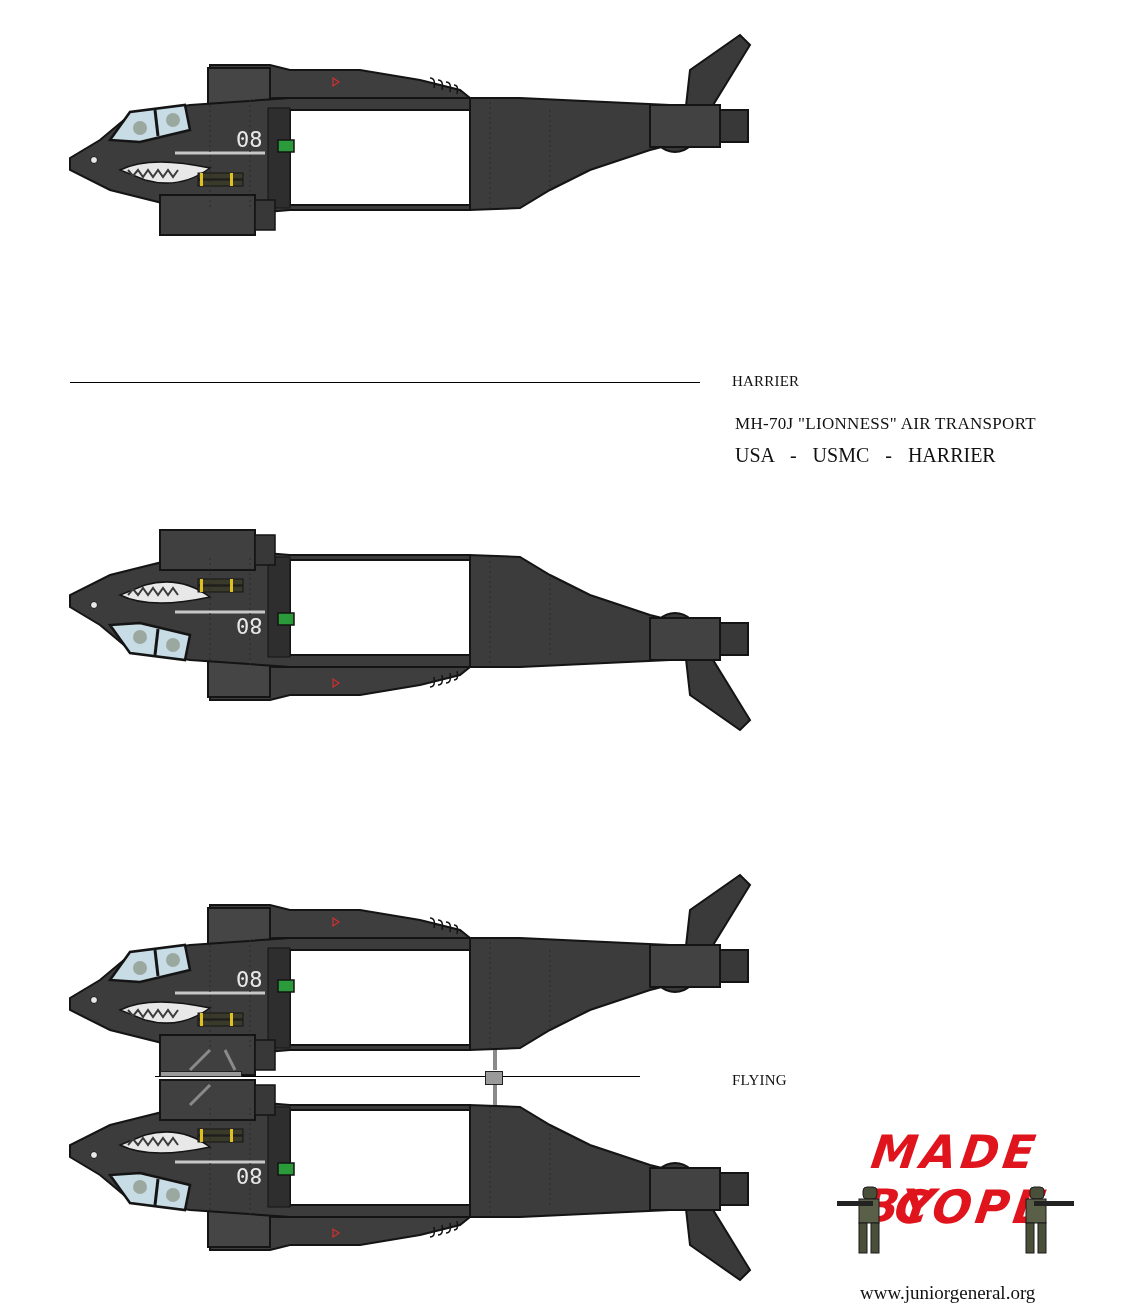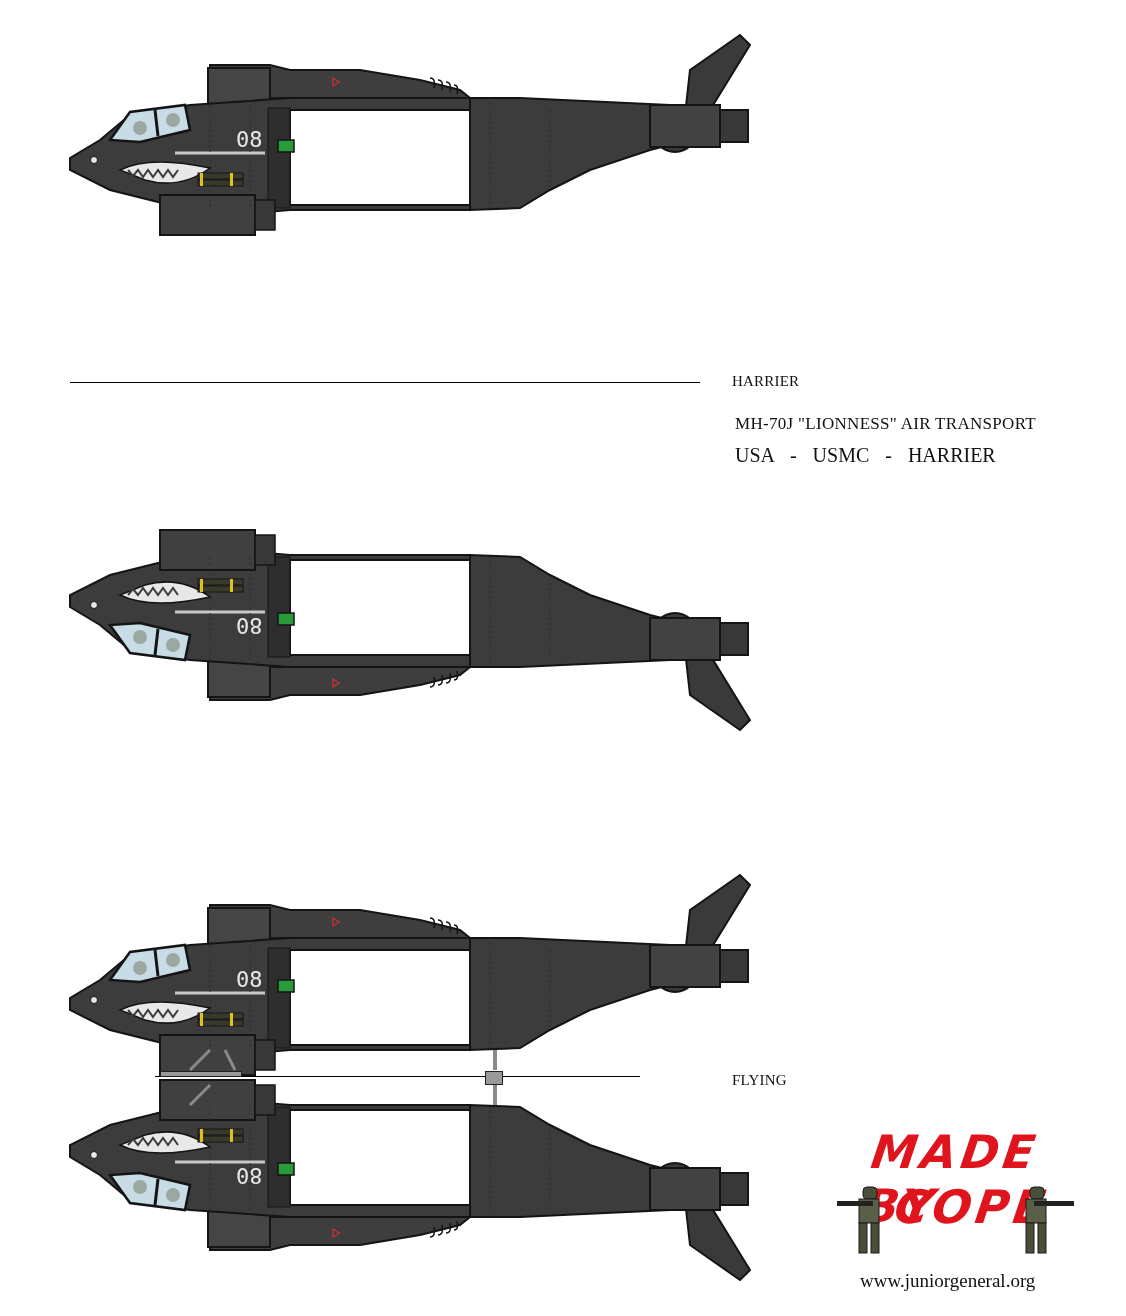--- a/index.html
+++ b/index.html
@@ -3,21 +3,21 @@
   <meta charset="utf-8">
   <style>
     html, body { margin: 0; padding: 0; background: #ffffff; }
     body { width: 1126px; height: 1316px; position: relative; overflow: hidden; font-family: "Liberation Serif", "DejaVu Serif", serif; color: #111; }
     .abs { position: absolute; }
     .label { font-size: 15px; letter-spacing: 0.2px; }
     .title { font-size: 17px; letter-spacing: 0.3px; }
     .sub { font-size: 20px; word-spacing: 3px; }
     .rule { background: #000; height: 1px; }
     .credit-made { font-family: "DejaVu Sans", sans-serif; font-style: italic; color: #e0141c; font-size: 46px; font-weight: bold; letter-spacing: 4px; transform: skewX(-8deg); }
-    .credit-url { font-size: 19px; }
+    .credit-url { font-size: 19px; margin-top: 12px; }
     svg { position: absolute; overflow: visible; }
   </style>
 </head>
 <body>
 
 <svg width="0" height="0" style="position:absolute">
   <defs>
     <g id="heli">
 
       <path d="M640 40 L690 5 L700 15 L660 80 L635 85 Z" fill="#3a3a3a" stroke="#141414" stroke-width="2"></path>

